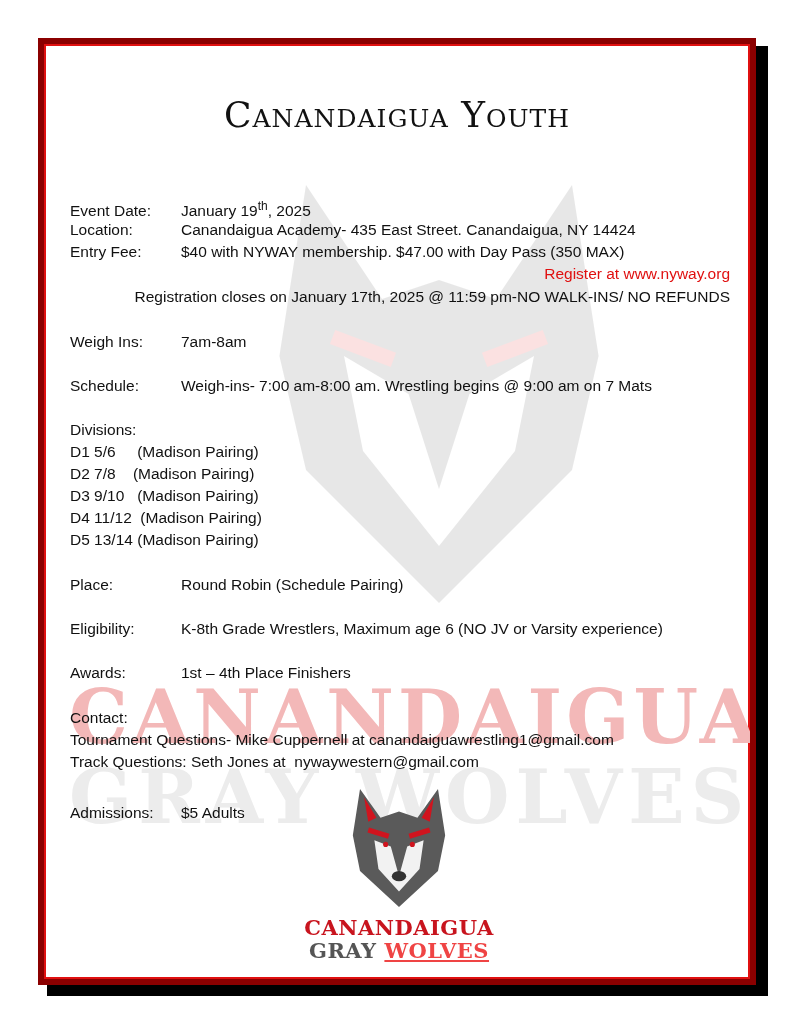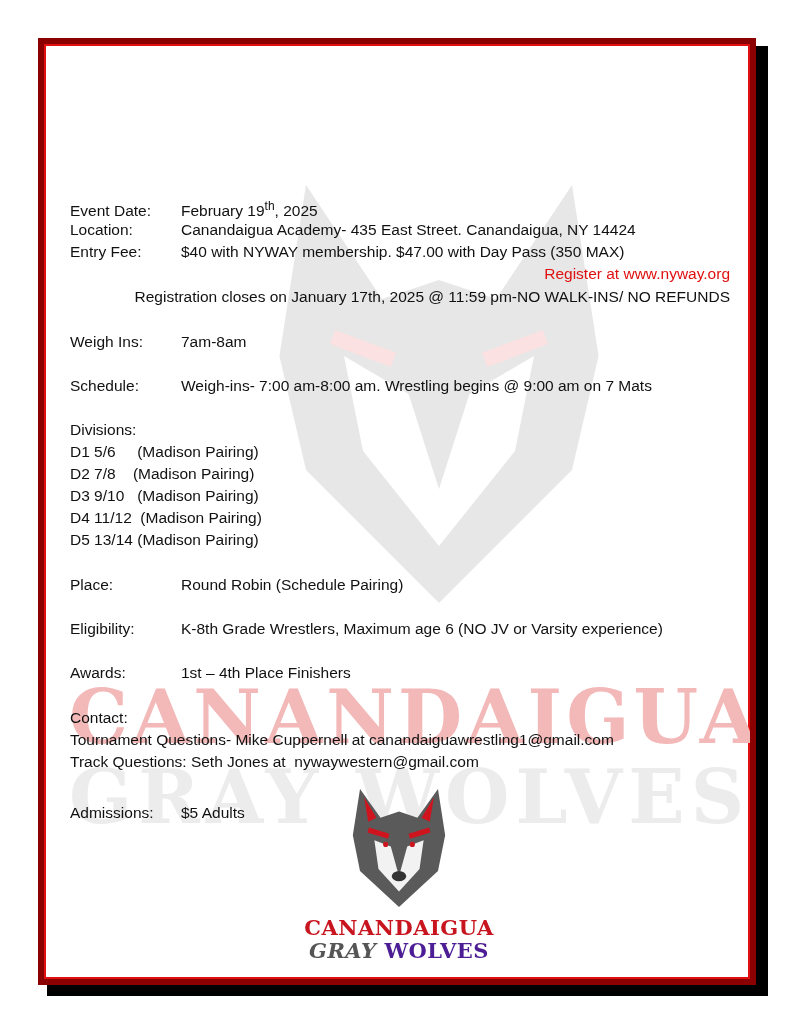--- a/index.html
+++ b/index.html
@@ -12,41 +12,42 @@
   .wm-text2 { position: absolute; left: 25px; top: 710px; font-family: "DejaVu Serif", serif; font-weight: bold; font-size: 74px; letter-spacing: 6px; color: #ececec; white-space: nowrap; }
   .title { position: absolute; left: 0; right: 0; top: 50px; text-align: center; font-family: "DejaVu Serif", serif; font-size: 36px; line-height: 42px; letter-spacing: 1px; color: #111; font-variant: small-caps; }
   .content { position: absolute; left: 26px; top: 155px; right: 20px; font-size: 15.5px; color: #111; }
   .row { position: absolute; left: 0; white-space: nowrap; }
   .lbl { display: inline-block; width: 111px; }
   .center { position: absolute; left: 0; right: 0; text-align: right; white-space: nowrap; }
   .red { color: #e01010; }
   .logo { position: absolute; left: 255px; top: 745px; width: 200px; height: 170px; text-align: center; }
   .logo-t1 { font-family: "DejaVu Serif", serif; font-weight: bold; font-size: 21px; color: #c8141e; letter-spacing: 0.5px; margin-top: 4px; }
   .logo-t2 { font-family: "DejaVu Serif", serif; font-weight: bold; font-size: 21px; letter-spacing: 0.5px; line-height: 22px; }
-  .g1 { color: #555; font-style: italic; } .g2 { color: #4c1d95; }
+  .g1 { color: #555; } .g2 { color: #ef4444; text-decoration: underline; }
 </style>
 </head>
 <body>
 
 <div class="shadow"></div>
 <div class="frame">
   <div class="frame-inner">
     <svg class="wm-wolf" viewBox="0 0 100 110">
       <path d="M15 0 L35 30 L50 25 L65 30 L85 0 L92 45 L85 75 L50 110 L15 75 L8 45 Z" fill="#444"></path>
       <path d="M25 45 L42 55 L50 80 L58 55 L75 45 L70 70 L50 95 L30 70 Z" fill="#fff"></path>
       <path d="M22 40 L38 46 M78 40 L62 46" stroke="#e01010" stroke-width="4"></path>
     </svg>
     <div class="wm-text1">CANANDAIGUA</div>
     <div class="wm-text2">GRAY WOLVES</div>
 
     <div class="title">
+      <div>Canandaigua Youth</div>
     </div>
 
     <div class="content">
-      <div class="row" style="top:0"><span class="lbl">Event Date:</span><span>February 19</span><sup style="font-size:12px">th</sup><span>, 2025</span></div>
+      <div class="row" style="top:0"><span class="lbl">Event Date:</span><span>January 19</span><sup style="font-size:12px">th</sup><span>, 2025</span></div>
       <div class="row" style="top:22px"><span class="lbl">Location:</span><span>Canandaigua Academy- 435 East Street. Canandaigua, NY 14424</span></div>
       <div class="row" style="top:44px"><span class="lbl">Entry Fee:</span><span>$40 with NYWAY membership. $47.00 with Day Pass </span><span>(350 MAX)</span></div>
       <div class="center red" style="top:66px">Register at www.nyway.org</div>
       <div class="center" style="top:89px">Registration closes on January 17th, 2025 @ 11:59 pm-NO WALK-INS/ NO REFUNDS</div>
 
       <div class="row" style="top:134px"><span class="lbl">Weigh Ins:</span><span>7am-8am</span></div>
       <div class="row" style="top:178px"><span class="lbl">Schedule:</span><span>Weigh-ins- 7:00 am-8:00 am. Wrestling begins @ 9:00 am on 7 Mats</span></div>
 
       <div class="row" style="top:222px">Divisions:</div>
       <div class="row" style="top:244px;white-space:pre">D1 5/6     (Madison Pairing)</div>

